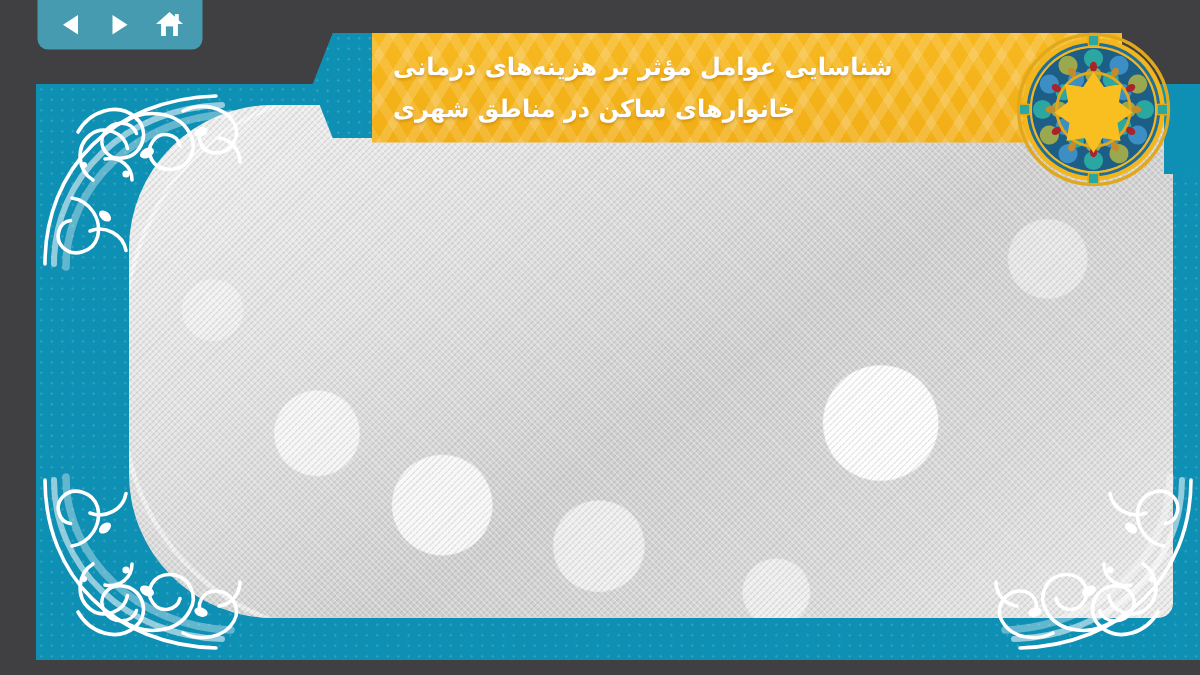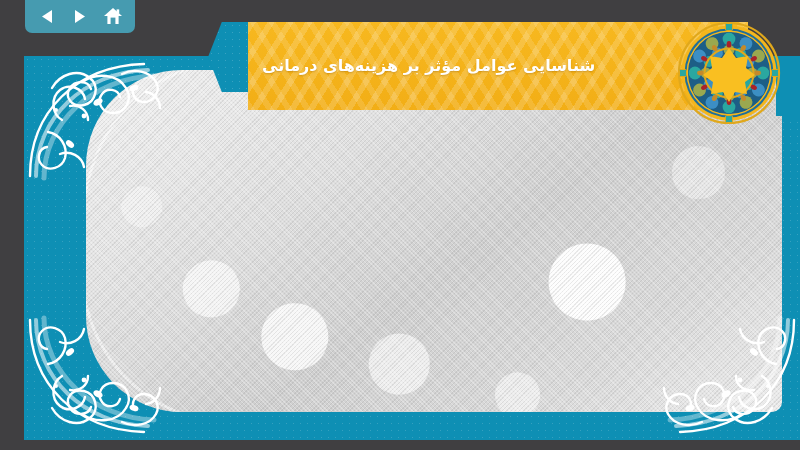--- a/index.html
+++ b/index.html
@@ -128,21 +128,21 @@
     justify-content: center;
     cursor: pointer;
   }
 
   
   #title-banner {
     position: absolute;
     left: 248px;
     top: 22px;
     width: 500px;
-    height: 88px;
+    height: 73px;
     background:
       repeating-linear-gradient(-58deg,
         rgba(255,255,255,.17) 0 6px,
         rgba(255,255,255,0) 6px 16px),
       repeating-linear-gradient(58deg,
         rgba(255,255,255,.13) 0 6px,
         rgba(255,255,255,0) 6px 16px),
       linear-gradient(#f7b81f, #f2ae16);
     display: flex;
     flex-direction: column;
@@ -304,20 +304,21 @@
         <rect x="13.6" y="2.4" width="2.6" height="4" fill="#ffffff"></rect>
         <rect x="7.6" y="10.6" width="4.8" height="6.4" fill="#469bb0"></rect>
       </svg>
     </div>
   </div>
 
   <div id="banner-tab"></div>
 
   <div id="title-banner">
     <div class="tline">شناسایی عوامل مؤثر بر هزینه‌های درمانی</div>
+    <div class="tline">خانوارهای ساکن در مناطق شهری</div>
   </div>
 
   <svg id="mandala" viewBox="0 0 106 106">
     <defs>
       <clipPath id="ringclip">
         <circle cx="53" cy="53" r="41"></circle>
       </clipPath>
     </defs>
 
     <circle cx="53" cy="53" r="50" fill="none" stroke="#e0a81c" stroke-width="2.2"></circle>

